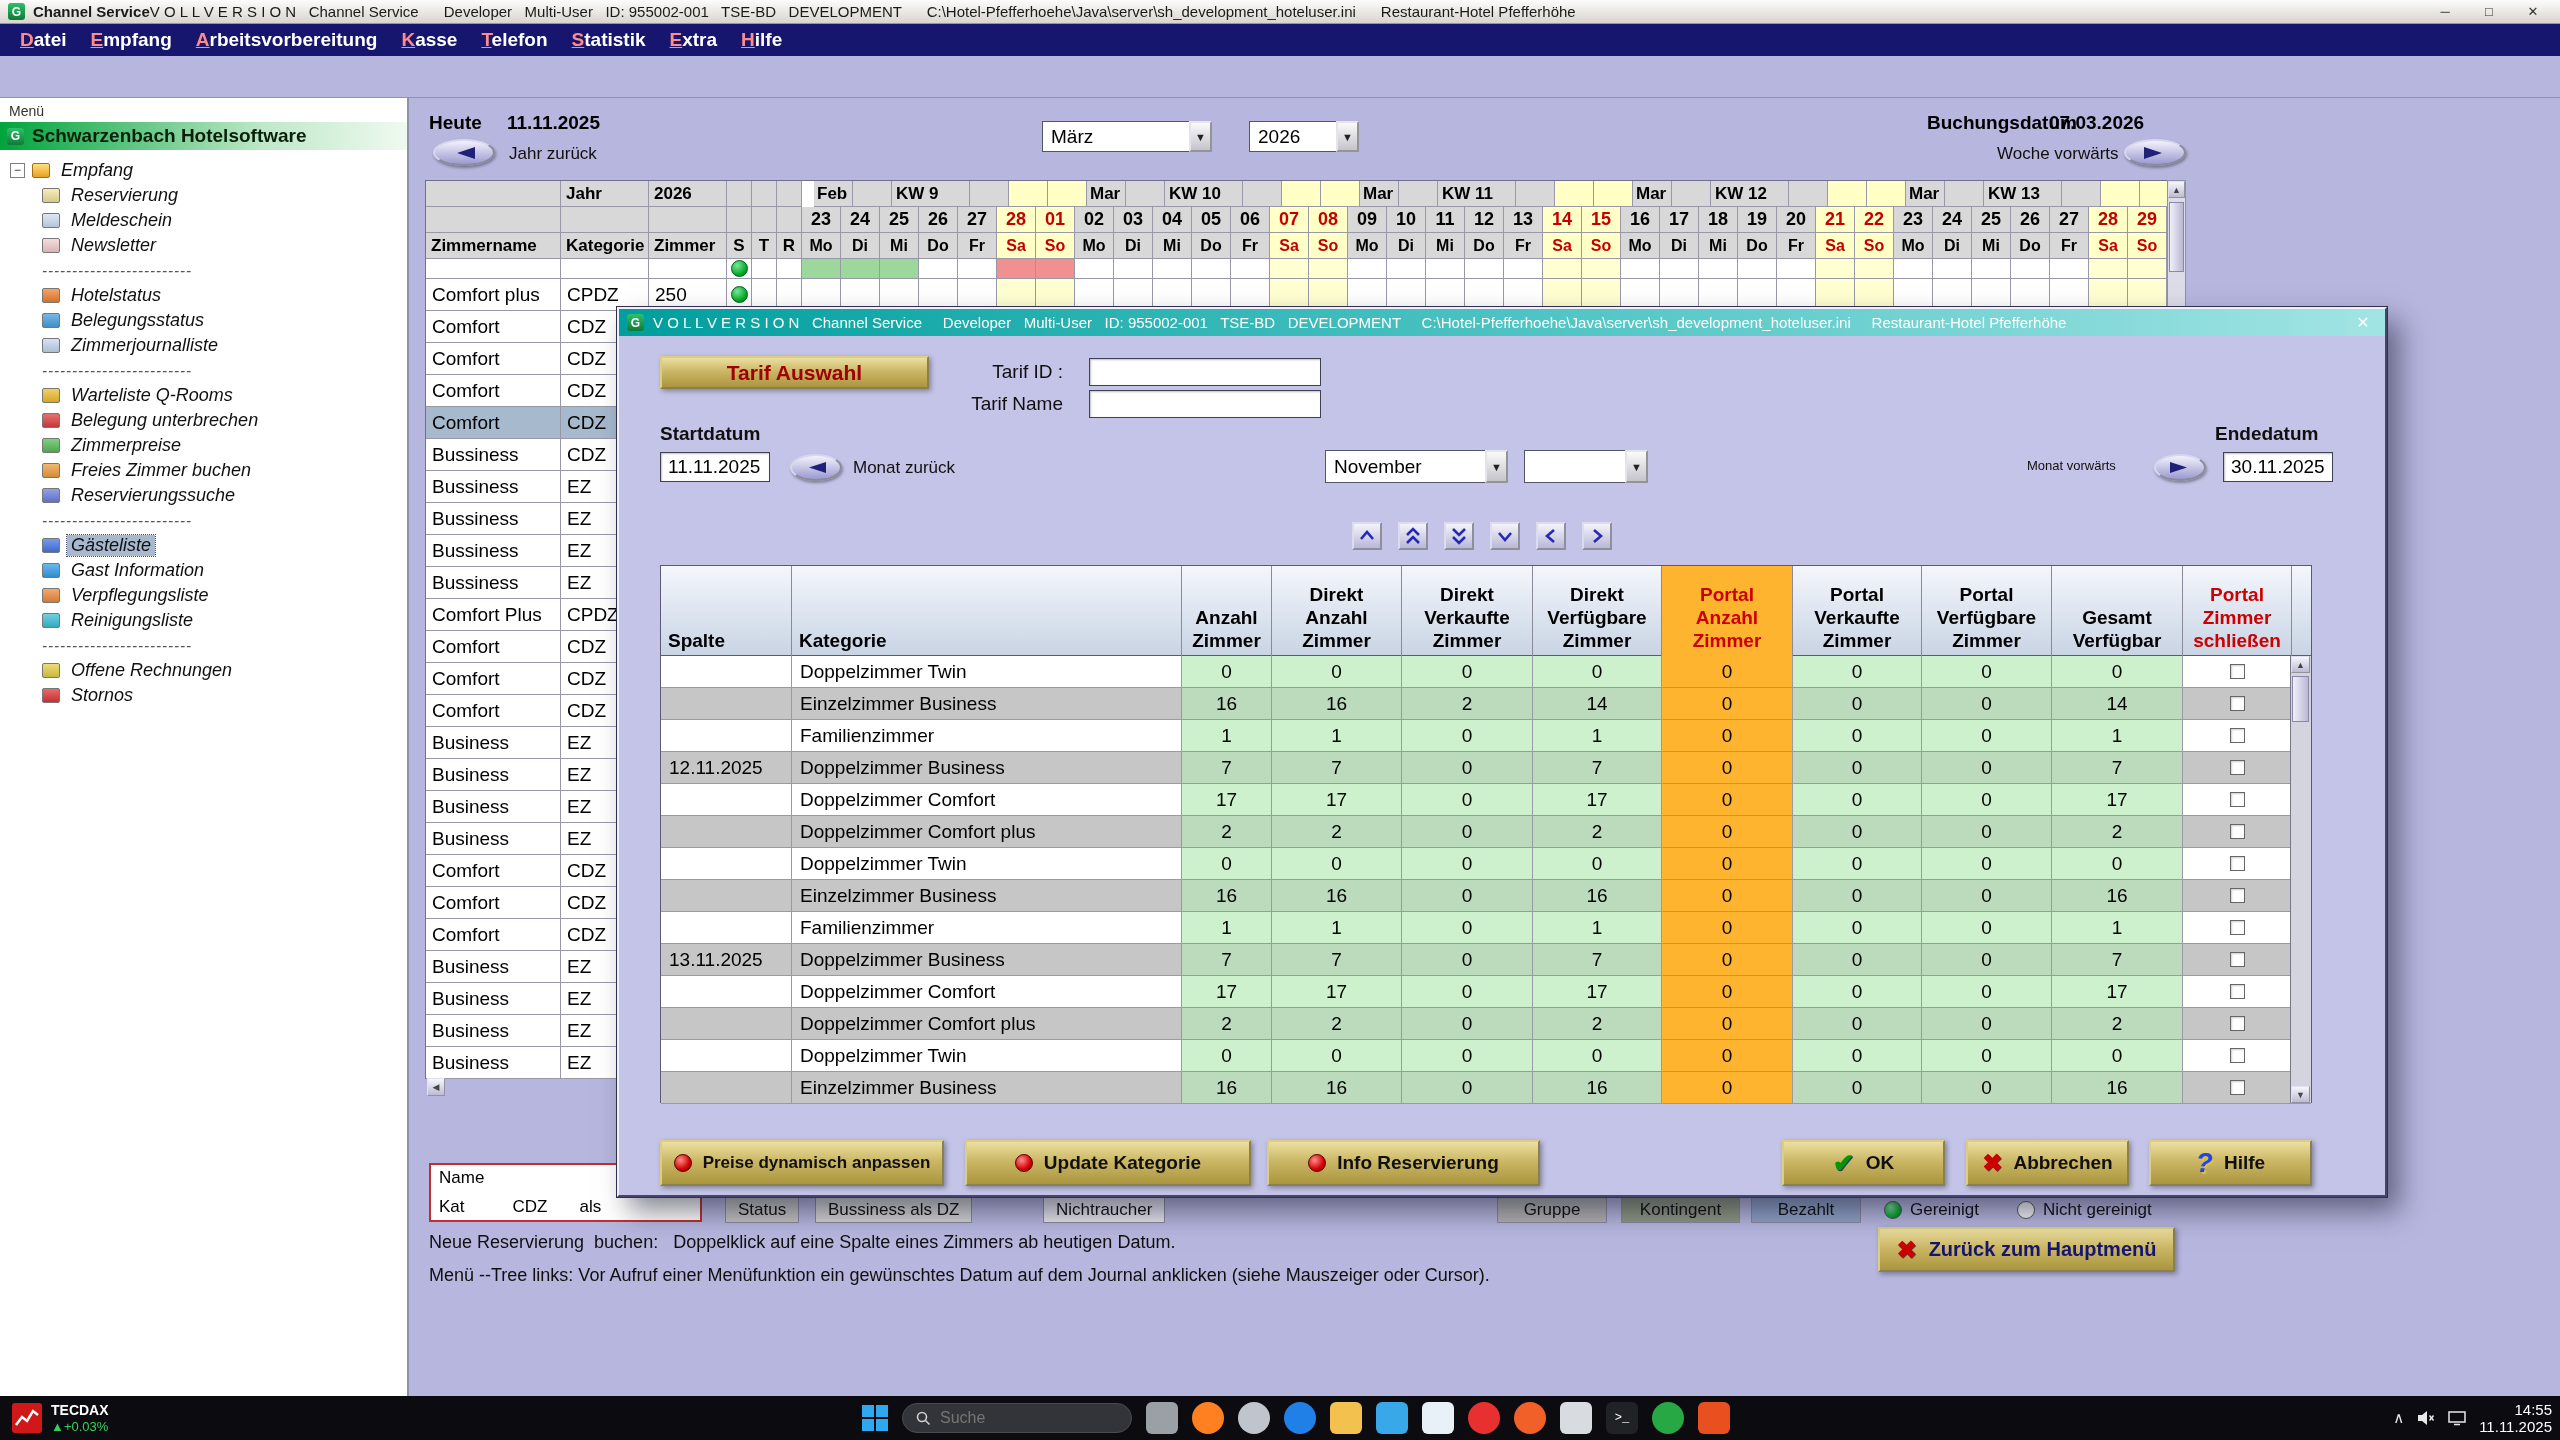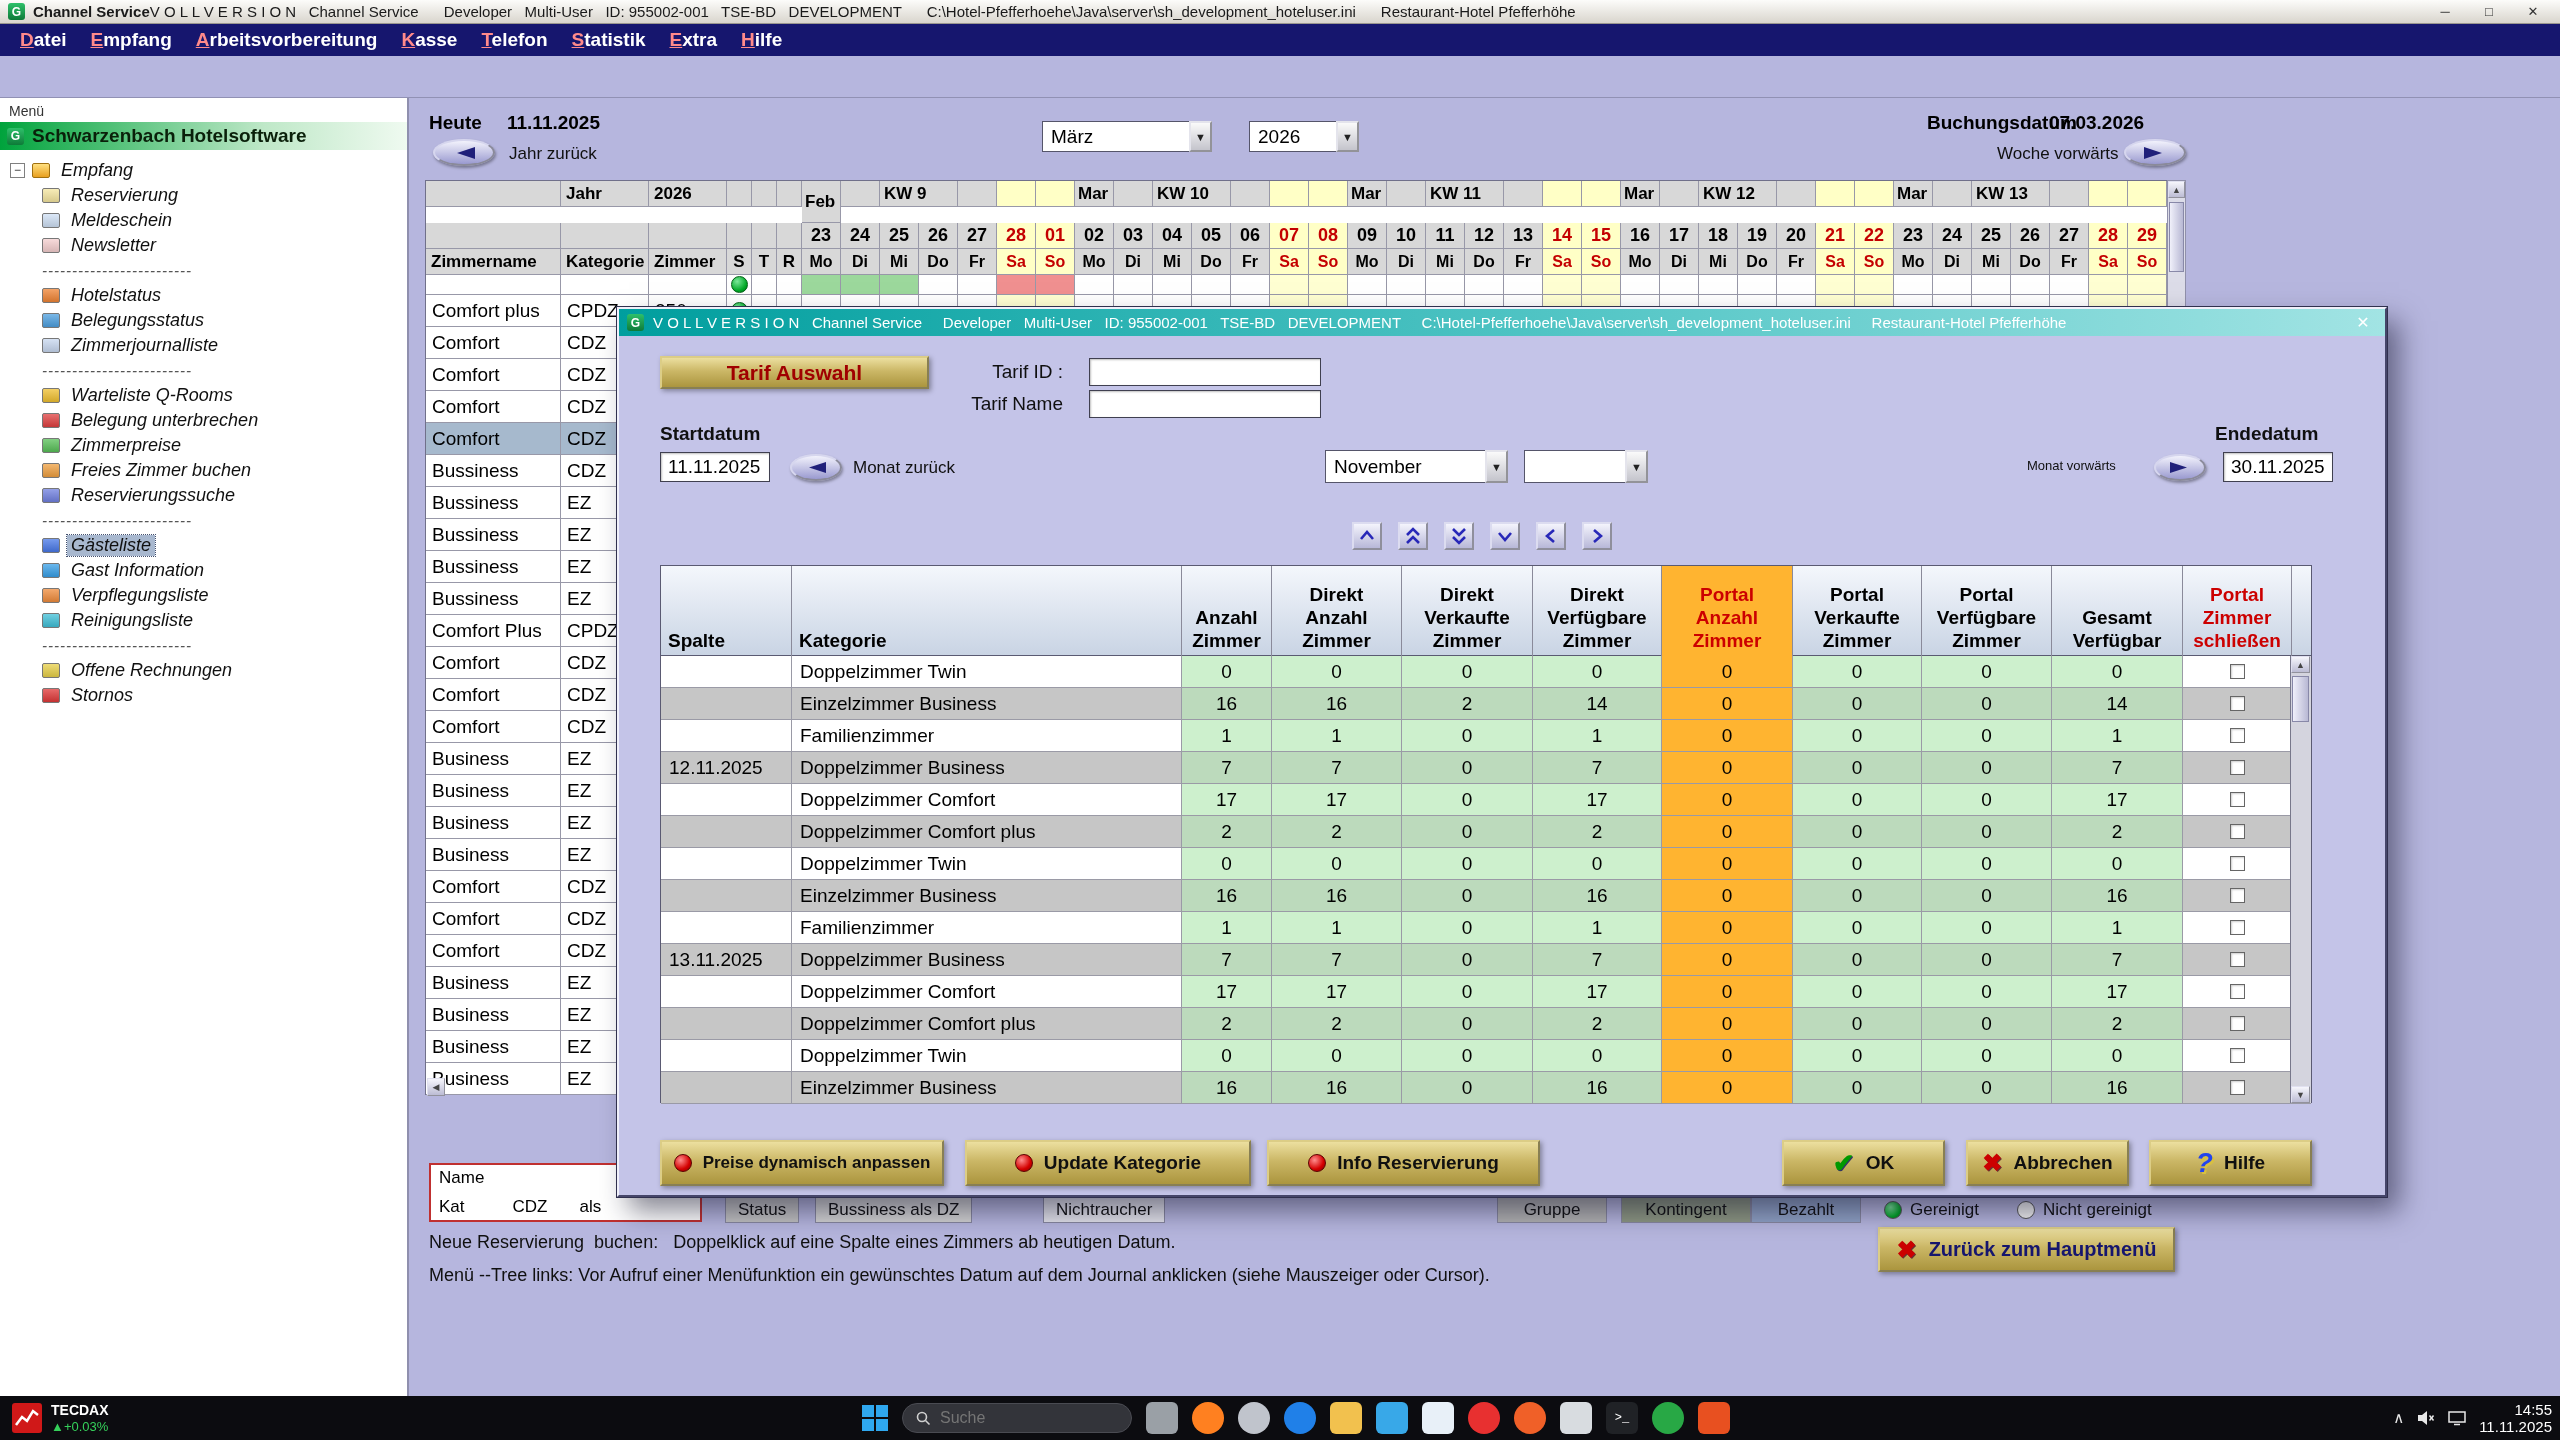--- a/index.html
+++ b/index.html
@@ -289,21 +289,21 @@
   </div>
 
   <div class="grid">
       <div class="grow">
         <div class="gc gh" style="width: 135px; height: 26px;"></div>
         <div class="gc gh hl" style="width: 88px; height: 26px;">Jahr</div>
         <div class="gc gh hl" style="width: 78px; height: 26px;">2026</div>
         <div class="gc gh" style="width: 25px; height: 26px;"></div>
         <div class="gc gh" style="width: 25px; height: 26px;"></div>
         <div class="gc gh" style="width: 25px; height: 26px;"></div>
-        <div class="gc gh hmon" style="width: 39px; height: 42px;">Feb</div>
+        <div class="gc gh hmon" style="width: 39px; height: 26px; margin-left: 12px;">Feb</div>
         <div class="gc gh" style="width: 39px; height: 26px;"></div>
         <div class="gc gh hkw" style="width: 78px; height: 26px;">KW 9</div>
         <div class="gc gh" style="width: 39px; height: 26px;"></div>
         <div class="gc gh wk" style="width: 39px; height: 26px;"></div>
         <div class="gc gh wk" style="width: 39px; height: 26px;"></div>
         <div class="gc gh hmon" style="width: 39px; height: 26px;">Mar</div>
         <div class="gc gh" style="width: 39px; height: 26px;"></div>
         <div class="gc gh hkw" style="width: 78px; height: 26px;">KW 10</div>
         <div class="gc gh" style="width: 39px; height: 26px;"></div>
         <div class="gc gh wk" style="width: 39px; height: 26px;"></div>
@@ -1548,21 +1548,21 @@
     <span class="kline">
       <span>Kat</span>
       <span style="margin-left:48px">CDZ</span>
       <span style="margin-left:32px">als</span>
     </span>
   </div>
   <div class="chip" style="left:725px;background:#c2c2c2">Status</div>
   <div class="chip" style="left:815px;background:#d4d4d4">Bussiness als DZ</div>
   <div class="chip" style="left:1043px;background:#e4e4ec">Nichtraucher</div>
   <div class="chip" style="left:1497px;background:#b2b2b2;width:110px;justify-content:center">Gruppe</div>
-  <div class="chip" style="left:1621px;background:#8e9883;width:130px;justify-content:center">Kontingent</div>
+  <div class="chip" style="left:1621px;background:#8e9883;width:119px;justify-content:center">Kontingent</div>
   <div class="chip" style="left:1751px;background:#90a2c6;width:110px;justify-content:center">Bezahlt</div>
   <div class="lchip" style="left:1884px">
     <span class="lcirc green"></span>
     <span>Gereinigt</span>
   </div>
   <div class="lchip" style="left:2017px">
     <span class="lcirc white"></span>
     <span>Nicht gereinigt</span>
   </div>
 

